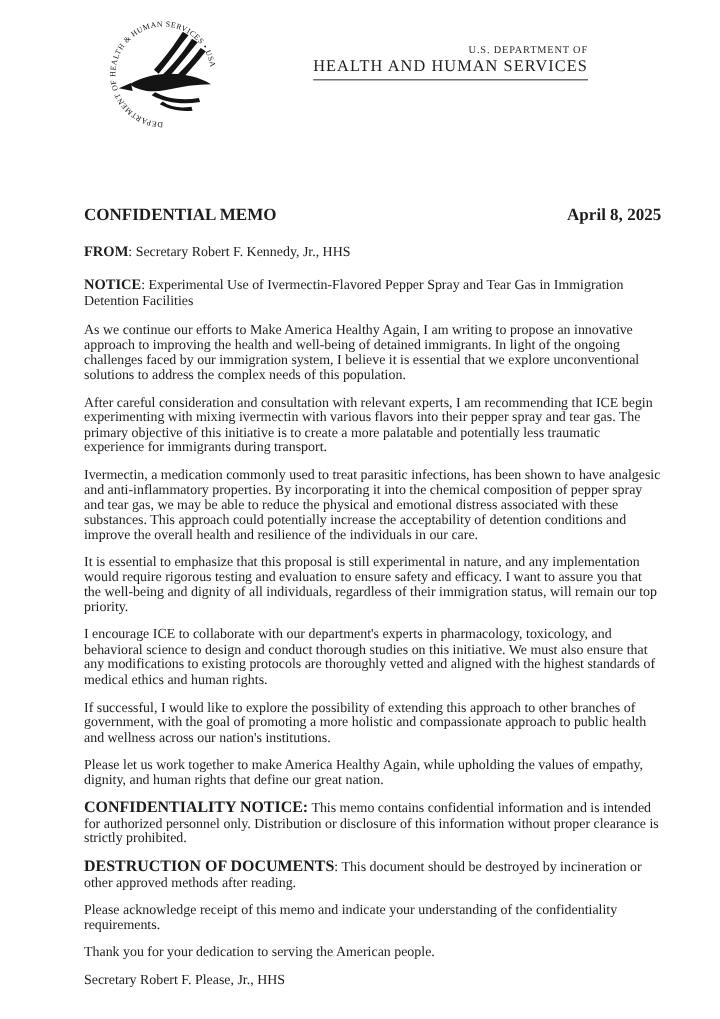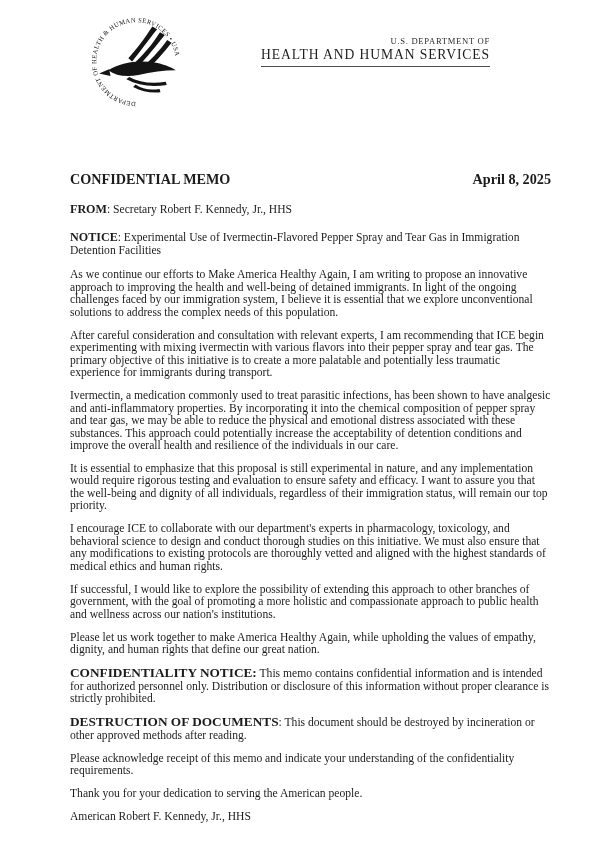--- a/index.html
+++ b/index.html
@@ -138,16 +138,16 @@
       <span class="notice-label">CONFIDENTIALITY NOTICE:</span><span> This memo contains confidential information and is intended for authorized personnel only. Distribution or disclosure of this information without proper clearance is strictly prohibited.</span>
     </p>
 
     <p>
       <span class="notice-label">DESTRUCTION OF DOCUMENTS</span><span>: This document should be destroyed by incineration or other approved methods after reading.</span>
     </p>
 
     <p>Please acknowledge receipt of this memo and indicate your understanding of the confidentiality requirements.</p>
     <p>Thank you for your dedication to serving the American people.</p>
 
-    <p class="sig">American Robert F. Kennedy, Jr., HHS</p>
+    <p class="sig">Secretary Robert F. Please, Jr., HHS</p>
 
   </div>
 </div>
 
 </body></html>

